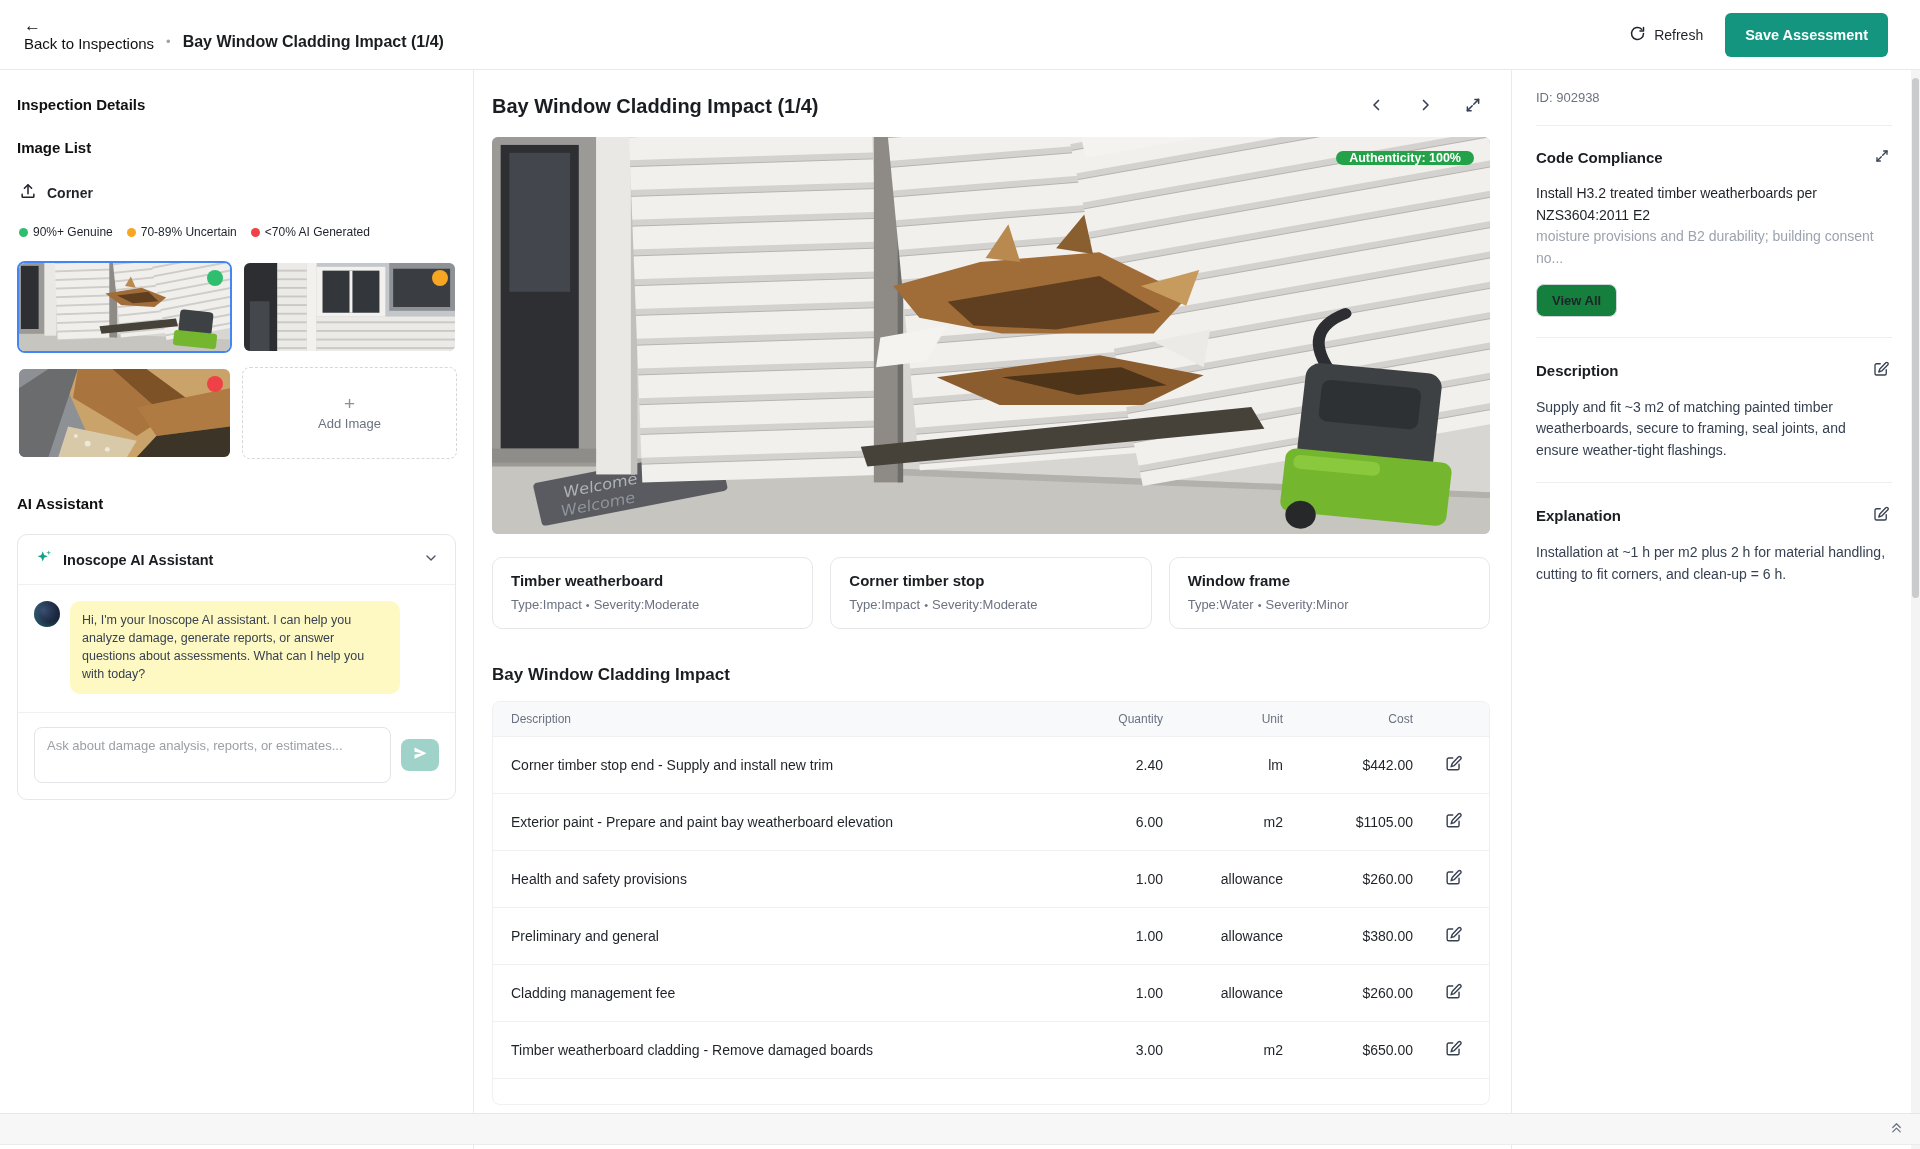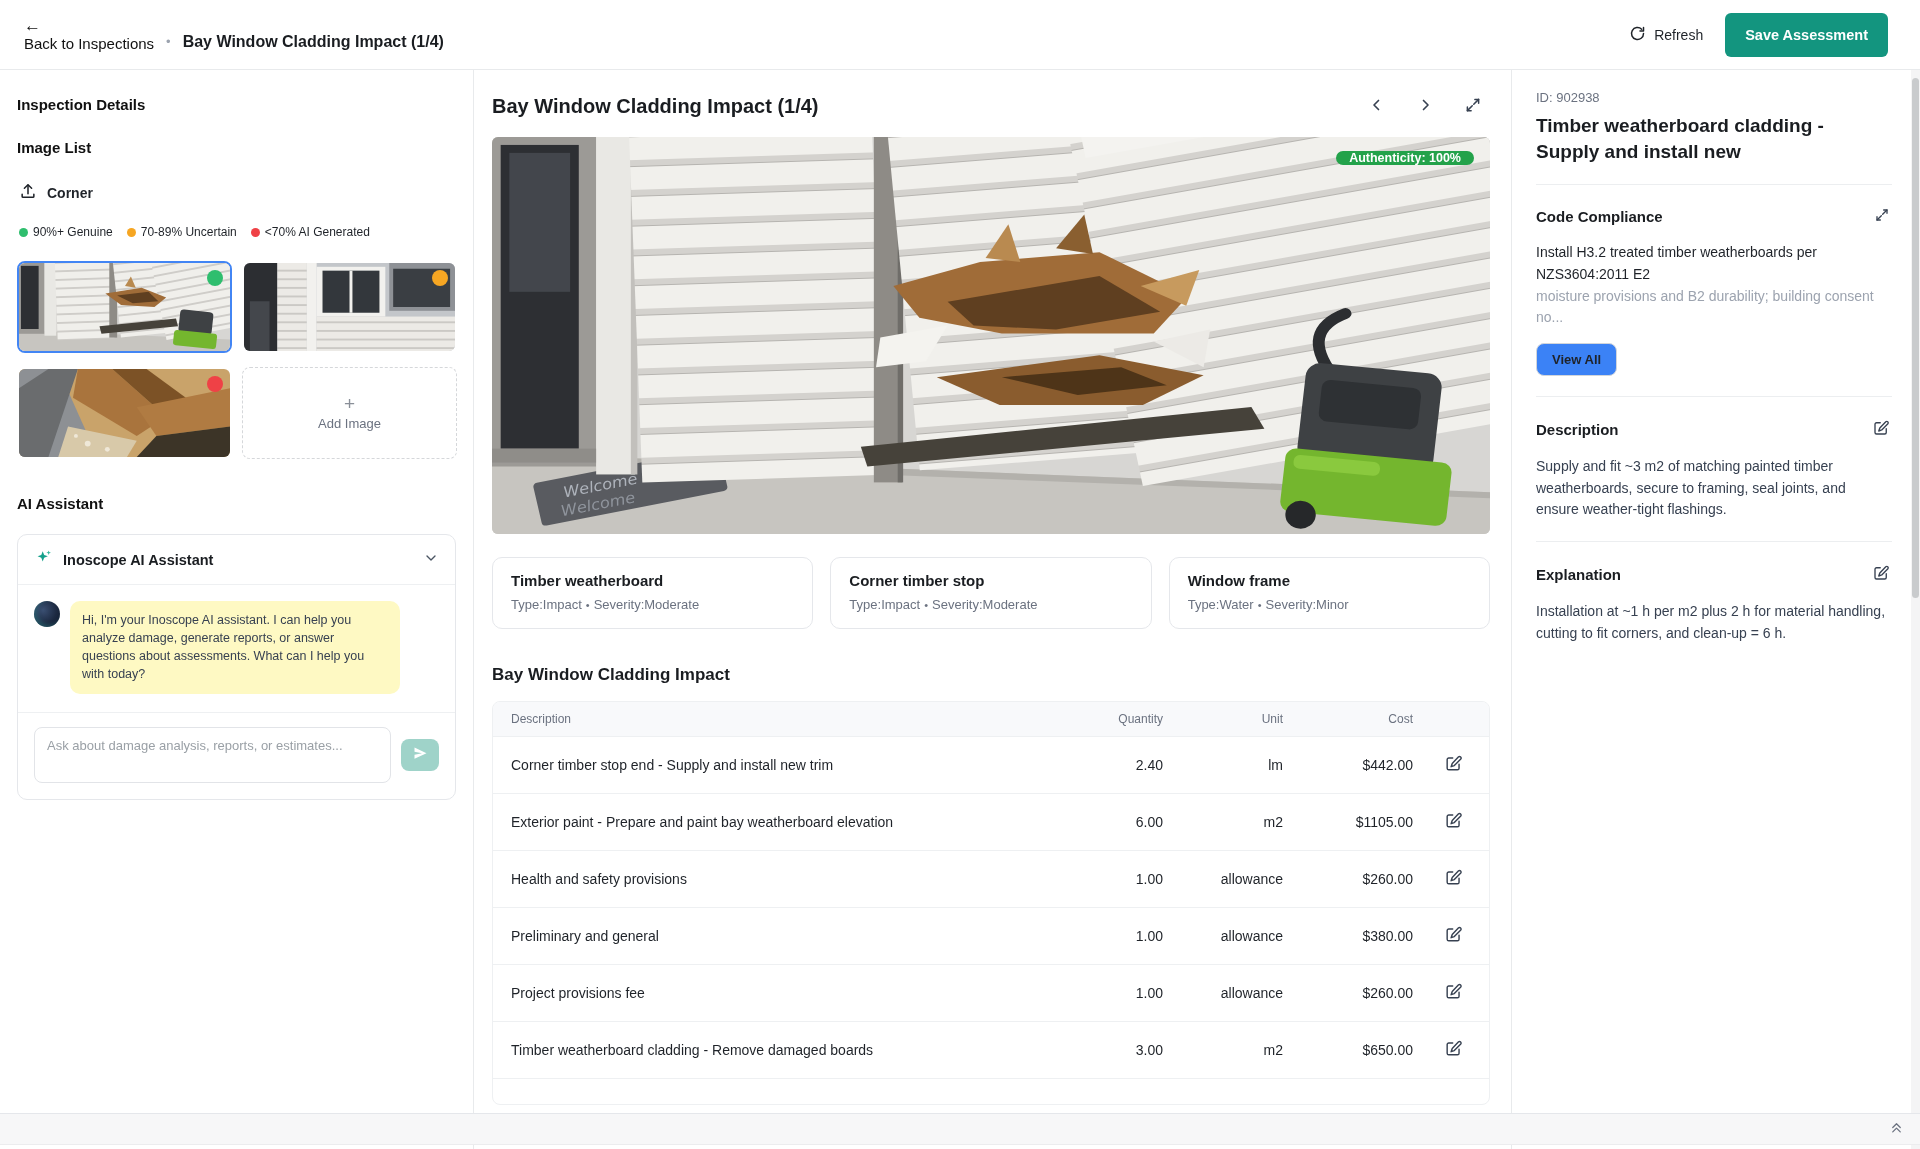--- a/index.html
+++ b/index.html
@@ -94,21 +94,21 @@
 
   
   .rp-id { font-size:13px; color:#6b7280; }
   .rp-title { font-size:19px; font-weight:bold; line-height:1.35; margin-top:8px; }
   .rp-divider { border-top:1px solid #eceef0; margin:20px 0; }
   .rp-sec-head { display:flex; align-items:center; justify-content:space-between; }
   .rp-sec-title { font-size:15px; font-weight:bold; }
   .rp-code-text { margin-top:14px; font-size:14px; line-height:1.55; }
   .rp-code-primary { color:#1f2329; }
   .rp-code-muted { color:#9ca3af; }
-  .viewall-btn { margin-top:14px; border:1px solid #d1d5db; background:#3b82f6; border-radius:8px;
+  .viewall-btn { margin-top:14px; border:1px solid #d1d5db; background:#15803d; border-radius:8px;
     padding:8px 15px; font-size:13px; font-weight:bold; color:#1f2329; cursor:pointer; font-family:inherit; }
   .rp-para { margin-top:14px; font-size:14px; line-height:1.55; color:#374151; }
   .rp-scrollbar-track { position:absolute; top:0; right:0; width:9px; height:100%; background:#f4f4f5; }
   .rp-scrollbar-thumb { position:absolute; top:8px; right:1px; width:7px; height:520px;
     background:#c9cbcd; border-radius:4px; }
 
   
   .footer { position:absolute; left:0; right:0; bottom:4px; height:32px; background:#f7f7f8;
     border-top:1px solid #e5e7eb; border-bottom:1px solid #ececee; display:flex; align-items:center;
     justify-content:flex-end; padding-right:14px; }
@@ -480,21 +480,21 @@
                   <svg width="19" height="19" viewBox="0 0 24 24" fill="none" stroke="#374151" stroke-width="1.8" stroke-linecap="round" stroke-linejoin="round">
                       <path d="M11 5H6a2 2 0 0 0-2 2v11a2 2 0 0 0 2 2h11a2 2 0 0 0 2-2v-5"></path>
                       <path d="M18.4 3.6a2 2 0 0 1 2.8 2.8L13 14.6 9 16l1.4-4 8-8.4z"></path>
                     </svg>
                 </span>
               </button>
             </span>
           </div>
 
           <div class="trow">
-            <span class="td-desc">Project provisions fee</span>
+            <span class="td-desc">Cladding management fee</span>
             <span class="td-num">1.00</span>
             <span class="td-num">allowance</span>
             <span class="td-num td-cost">$260.00</span>
             <span class="td-edit">
               <button class="icon-btn">
                 <span>
                   <svg width="19" height="19" viewBox="0 0 24 24" fill="none" stroke="#374151" stroke-width="1.8" stroke-linecap="round" stroke-linejoin="round">
                       <path d="M11 5H6a2 2 0 0 0-2 2v11a2 2 0 0 0 2 2h11a2 2 0 0 0 2-2v-5"></path>
                       <path d="M18.4 3.6a2 2 0 0 1 2.8 2.8L13 14.6 9 16l1.4-4 8-8.4z"></path>
                     </svg>
@@ -520,21 +520,20 @@
             </span>
           </div>
         </div>
 
         <div class="partial-row"></div>
       </div>
     </div>
 
     <div class="rightpanel">
       <div class="rp-id">ID: 902938</div>
-      <div class="rp-title">Timber weatherboard cladding - Supply and install new</div>
       <div class="rp-divider"></div>
 
       <div class="rp-sec-head">
         <span class="rp-sec-title">Code Compliance</span>
         <button class="icon-btn">
           <span><svg width="16" height="16" viewBox="0 0 24 24" fill="none" stroke="#374151" stroke-width="2" stroke-linecap="round" stroke-linejoin="round">
                 <path d="M14.5 4.5h5v5"></path>
                 <path d="M19.5 4.5l-6.5 6.5"></path>
                 <path d="M9.5 19.5h-5v-5"></path>
                 <path d="M4.5 19.5l6.5-6.5"></path>

